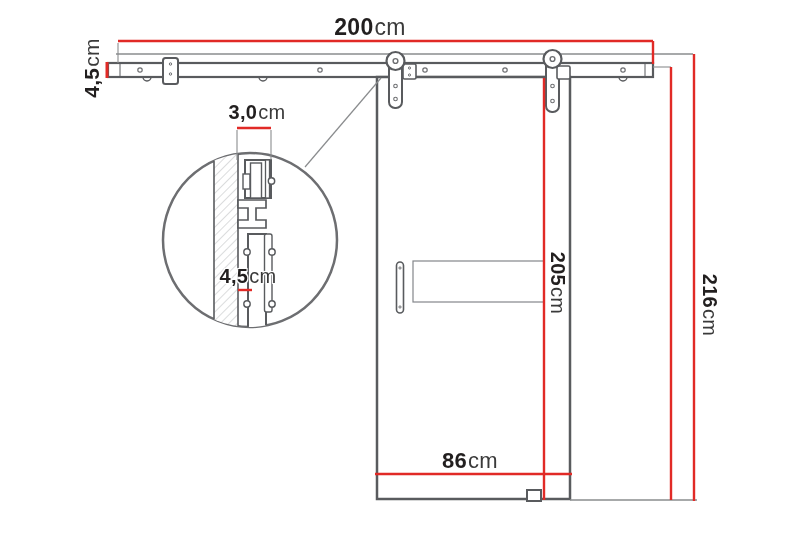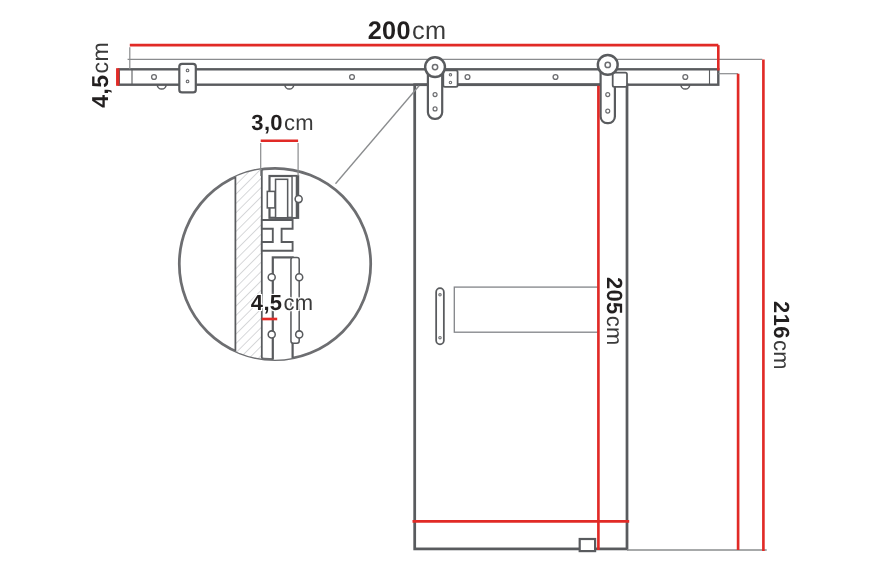--- a/index.html
+++ b/index.html
@@ -137,28 +137,31 @@
   </div>
 
   <div class="dim-label fs21 rotccw" style="left:53px;top:56px;width:80px;height:24px;">
     <span class="num">4,5</span><span class="unit">cm</span>
   </div>
 
   <div class="dim-label fs20" style="left:220px;top:102px;width:74px;">
     <span class="num">3,0</span><span class="unit">cm</span>
   </div>
 
-  <div class="dim-label fs20 halo" style="left:211px;top:266px;width:74px;text-align:right;">
+  <div class="dim-label fs20 halo" style="left:211px;top:266px;width:74px;">
     <span class="num">4,5</span><span class="unit">cm</span>
   </div>
 
   <div class="dim-label fs20 rotcw halo" style="left:516px;top:271px;width:80px;height:24px;">
     <span class="num">205</span><span class="unit">cm</span>
   </div>
 
+  <div class="dim-label fs22 halo" style="left:430px;top:450px;width:80px;">
+    <span class="num">86</span><span class="unit">cm</span>
+  </div>
 
   <div class="dim-label fs20 rotcw" style="left:641px;top:293px;width:82px;height:24px;">
     <span class="num"></span><span class="unit"></span>
   </div>
 
   <div class="dim-label fs20 rotcw" style="left:667px;top:293px;width:82px;height:24px;">
     <span class="num">216</span><span class="unit">cm</span>
   </div>
 
 </div>

